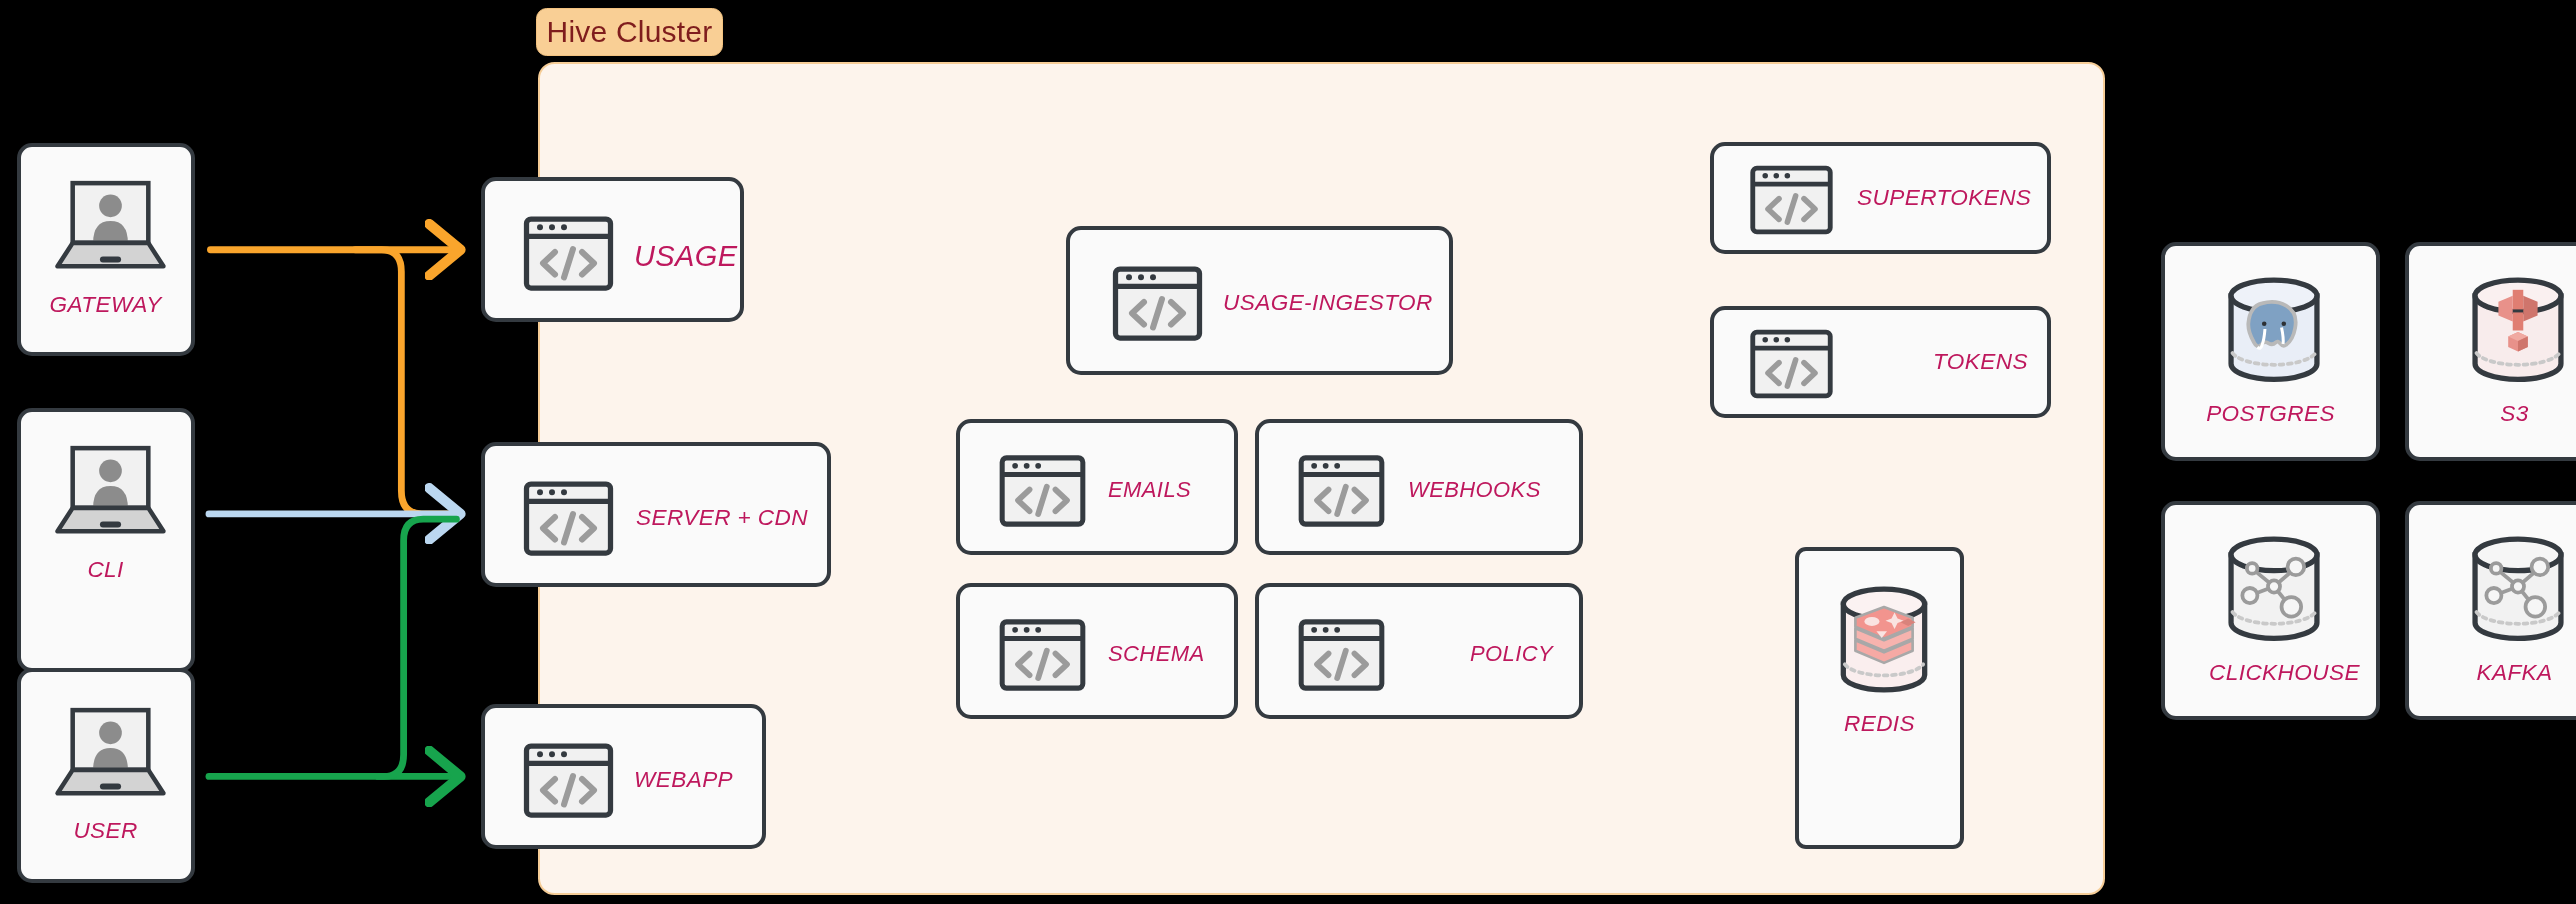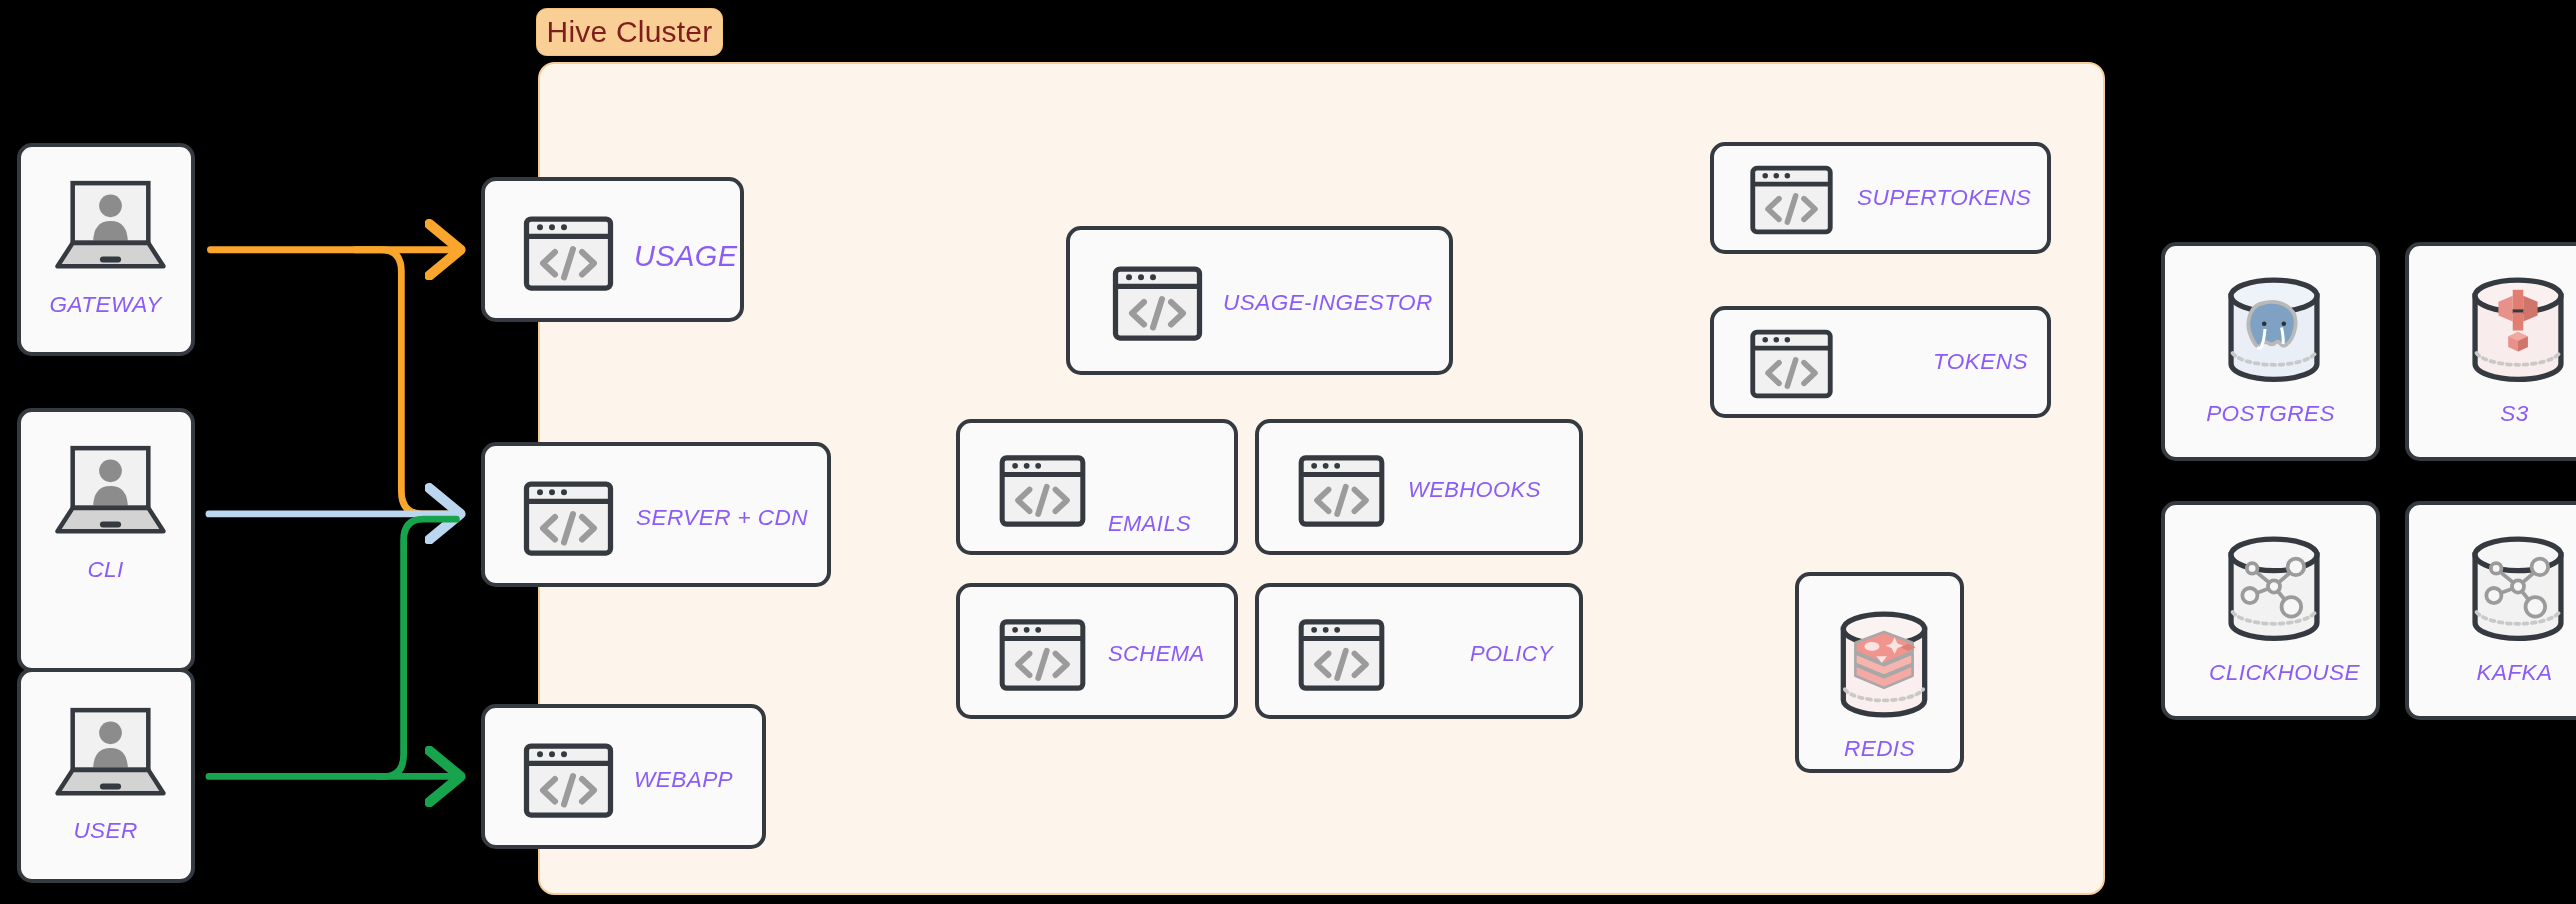--- a/index.html
+++ b/index.html
@@ -44,21 +44,21 @@
   .node {
     position: absolute;
     background: #FAFAFA;
     border: 4.5px solid #343A40;
     border-radius: 15px;
     z-index: 4;
   }
   .node-label {
     position: absolute;
     font-style: italic;
-    color: #8b5cf6;
+    color: #be185d;
     white-space: nowrap;
     letter-spacing: 0.4px;
   }
 
   
   .svc-icon { position: absolute; }
   .svc-icon svg { display: block; width: 100%; height: 100%; }
 
   
   .client .node-label {
@@ -256,21 +256,21 @@
             <circle cx="38" cy="15" r="4"></circle>
             <circle cx="54" cy="15" r="4"></circle>
           </g>
         <g stroke="#9B9B9B" stroke-width="8" fill="none" stroke-linecap="round" stroke-linejoin="round">
           <path d="M42,48 L26,63 L42,78"></path>
           <path d="M78,48 L94,63 L78,78"></path>
           <path d="M66,44 L54,82"></path>
         </g>
       </svg>
     </div>
-    <div class="node-label" style="left:148px; top:54px; font-size:22px;margin-top:34px;">EMAILS</div>
+    <div class="node-label" style="left:148px; top:54px; font-size:22px;">EMAILS</div>
   </div>
 
   <div class="node" style="left:1255px; top:419px; width:328px; height:136px;">
     <div class="svc-icon" style="left:39px; top:32px; width:87px; height:72px;">
       <svg viewBox="0 0 120 100" xmlns="http://www.w3.org/2000/svg">
         <rect x="4" y="4" width="112" height="92" rx="6" fill="#F1F1F1" stroke="#343A40" stroke-width="7"></rect>
         <path d="M4,27 L116,27" stroke="#343A40" stroke-width="7"></path>
         <g fill="#343A40">
             <circle cx="22" cy="15" r="4"></circle>
             <circle cx="38" cy="15" r="4"></circle>
@@ -359,21 +359,21 @@
         <g stroke="#9B9B9B" stroke-width="8" fill="none" stroke-linecap="round" stroke-linejoin="round">
           <path d="M42,48 L26,63 L42,78"></path>
           <path d="M78,48 L94,63 L78,78"></path>
           <path d="M66,44 L54,82"></path>
         </g>
       </svg>
     </div>
     <div class="node-label" style="left:219px; top:39px; font-size:22.6px;">TOKENS</div>
   </div>
 
-  <div class="node db" style="left:1795px; top:572px; width:169px; height:201px;">
+  <div class="node db" style="left:1795px; top:547px; width:169px; height:302px;border-radius:11px;">
     <div class="db-icon" style="left:35px; top:32px; width:100px; height:113px;">
       <svg viewBox="0 0 132 150" xmlns="http://www.w3.org/2000/svg">
         <path d="M12,28 L12,122 a54,20 0 0 0 108,0 L120,28 Z" fill="#FAEEEE" stroke="#343A40" stroke-width="7"></path>
         <ellipse cx="66" cy="28" rx="54" ry="20" fill="#FBF2F2" stroke="#343A40" stroke-width="7"></ellipse>
         <path d="M14,108 a54,20 0 0 0 104,0" fill="none" stroke="#C9C9C9" stroke-width="5" stroke-dasharray="5 6" stroke-linecap="round"></path>
         <g stroke="#A8A8A8" stroke-width="3.5" stroke-linejoin="round">
           <path d="M66,106 L28,90 L28,76 L66,92 L104,76 L104,90 Z" fill="#F6A9A4"></path>
           <path d="M66,90 L28,74 L28,60 L66,76 L104,60 L104,74 Z" fill="#F7B3AE"></path>
           <path d="M66,74 L28,58 L28,46 L66,32 L104,46 L104,58 Z" fill="#F2948E"></path>
         </g>

